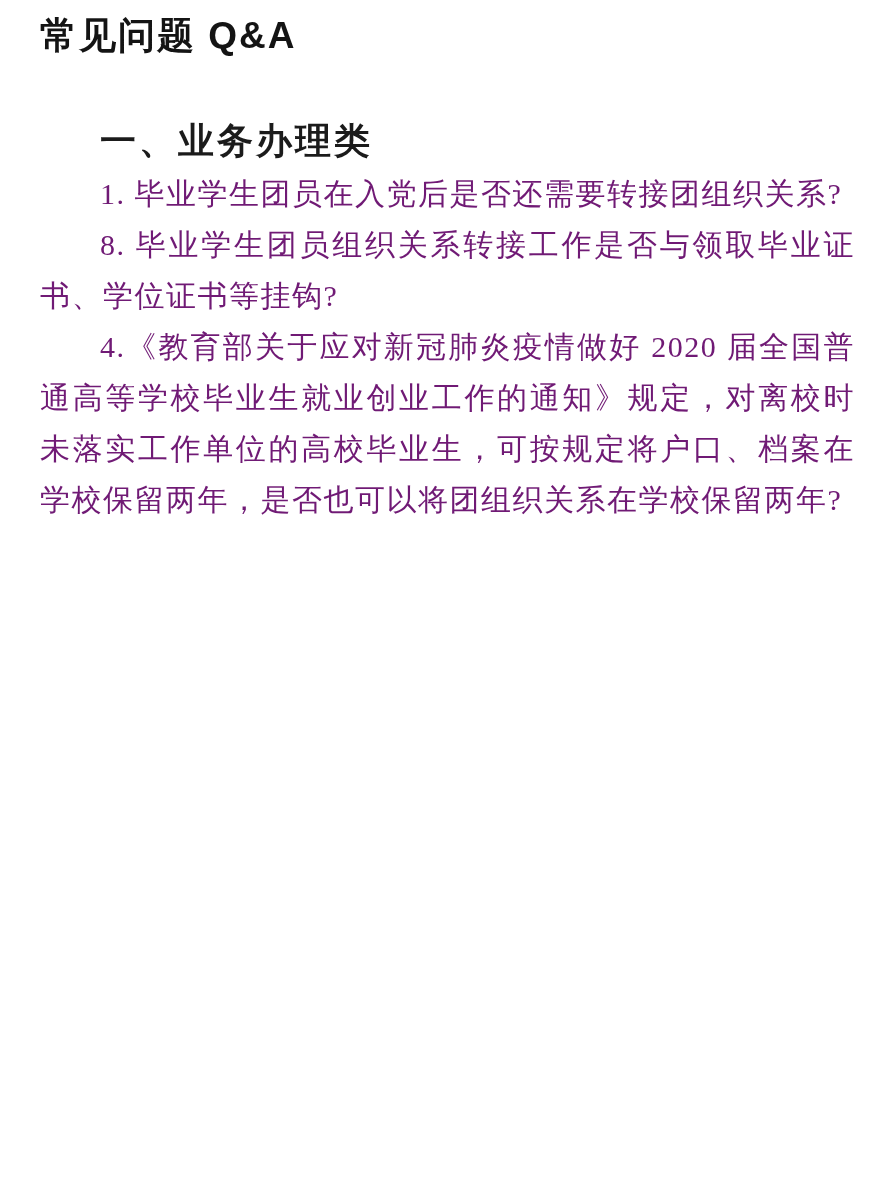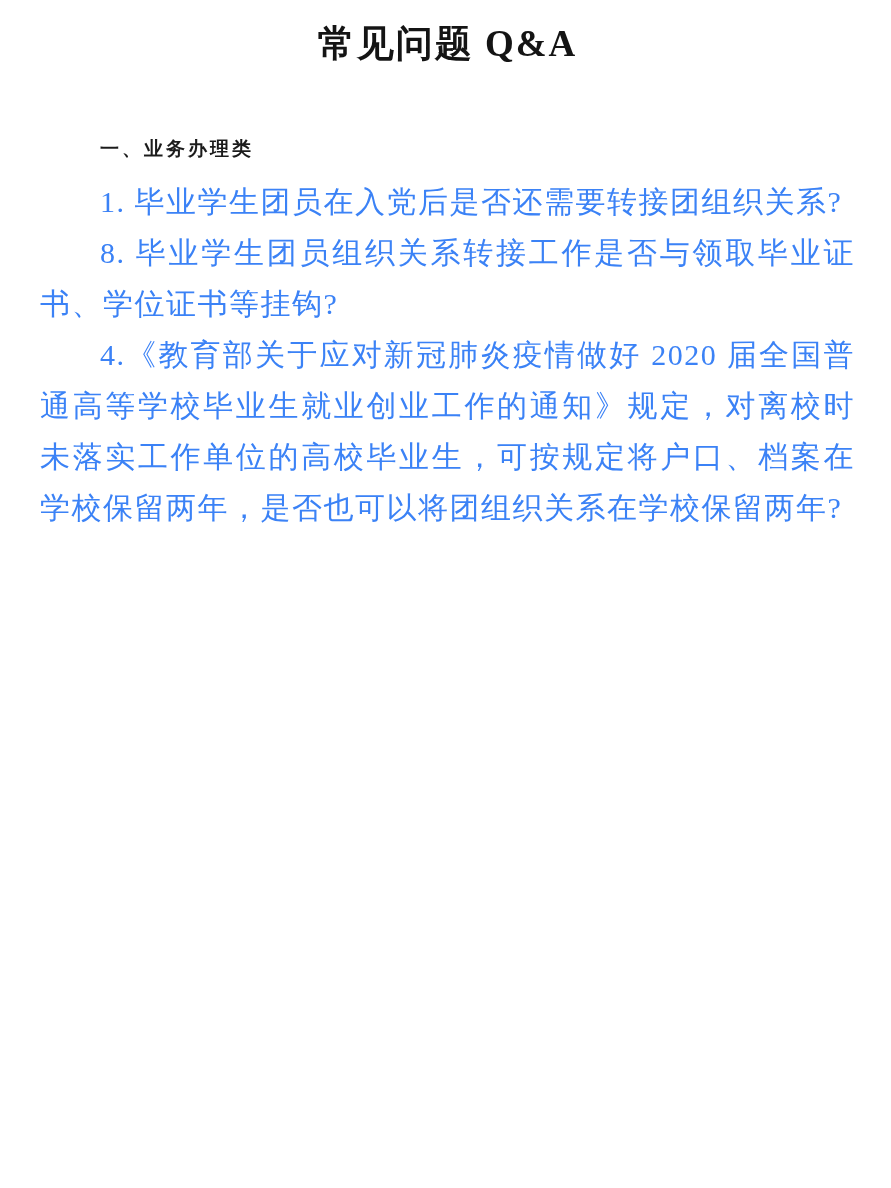--- a/index.html
+++ b/index.html
@@ -14,46 +14,46 @@
   }
   .page {
     box-sizing: border-box;
     width: 891px;
     height: 1188px;
     padding: 14px 36px 0 40px;
     overflow: hidden;
     background: #ffffff;
   }
   .title {
-    margin: 8px;
-    text-align: center;
+    margin: 0;
+    text-align: left;
     font-size: 37px;
     line-height: 44px;
     font-weight: bold;
     color: #141414;
     letter-spacing: 2px;
-    font-family: Liberation Serif, serif;
+    font-family: Liberation Sans, sans-serif;
   }
   .section-heading {
     margin: 66px 0 10px 60px;
-    font-size: 19px;
+    font-size: 36px;
     line-height: 34px;
     font-weight: bold;
     color: #1b1b1b;
     letter-spacing: 3px;
     font-family: "Liberation Sans", "DejaVu Sans", sans-serif;
   }
   .qa-list {
     margin-top: 8px;
   }
   .qa-item p {
     margin: 0;
     font-size: 30px;
     line-height: 51px;
-    color: #3b82f6;
+    color: #701a75;
     text-align: justify;
     text-justify: inter-character;
     text-indent: 2em;
     letter-spacing: 1.5px;
     font-family: "Liberation Serif", "DejaVu Serif", serif;
   }
 </style>
 </head>
 <body>
 

